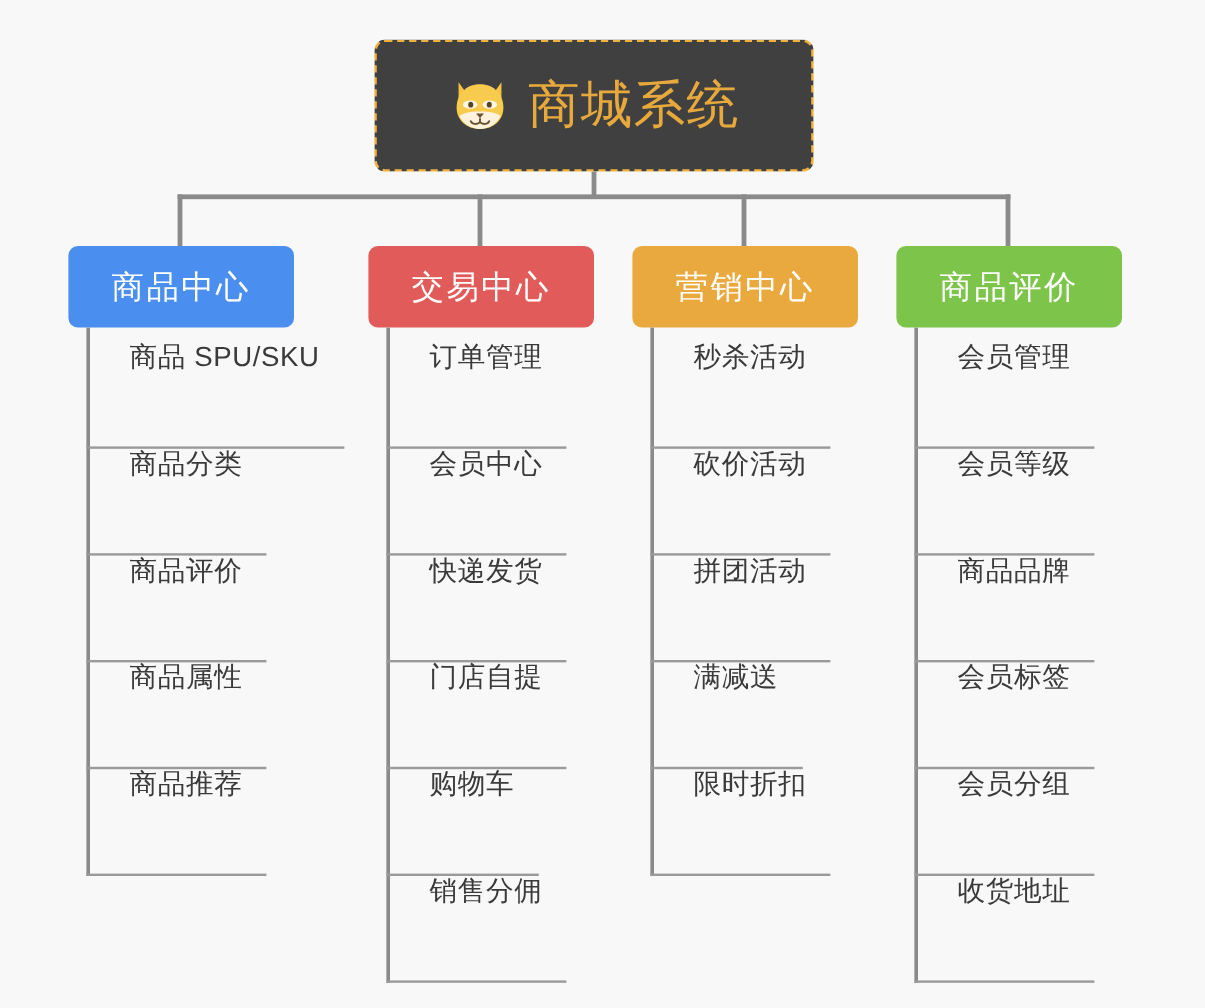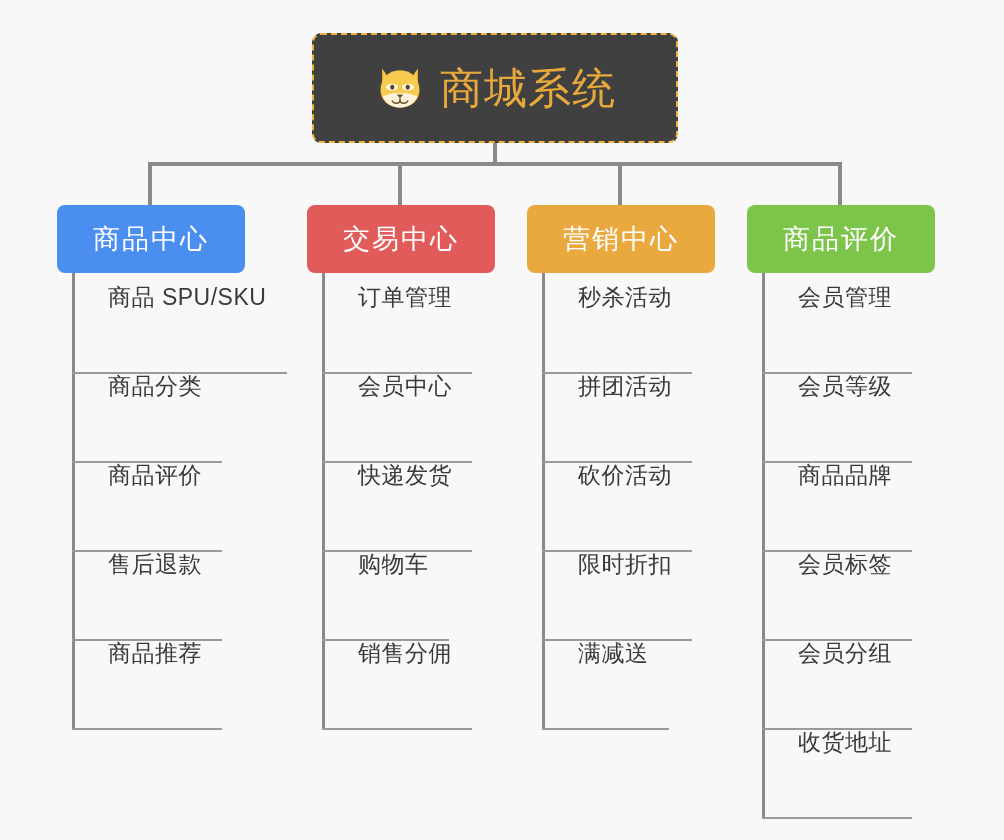--- a/index.html
+++ b/index.html
@@ -175,21 +175,21 @@
       <div class="leaf u-wide">
           <span class="leaf-label">商品 SPU/SKU</span>
         </div>
       <div class="leaf u-normal">
           <span class="leaf-label">商品分类</span>
         </div>
       <div class="leaf u-normal">
           <span class="leaf-label">商品评价</span>
         </div>
       <div class="leaf u-normal">
-          <span class="leaf-label">售后退款</span>
+          <span class="leaf-label">商品属性</span>
         </div>
       <div class="leaf u-normal">
           <span class="leaf-label">商品推荐</span>
         </div>
     </div>
   </div>
 
   <div class="branch branch-1">
     <div class="branch-header" style="background:#e25b5b">
       <span>交易中心</span>
@@ -197,48 +197,51 @@
     <div class="leaf-list">
       <div class="leaf u-normal">
           <span class="leaf-label">订单管理</span>
         </div>
       <div class="leaf u-normal">
           <span class="leaf-label">会员中心</span>
         </div>
       <div class="leaf u-normal">
           <span class="leaf-label">快递发货</span>
         </div>
+      <div class="leaf u-normal">
+          <span class="leaf-label">门店自提</span>
+        </div>
       <div class="leaf u-short">
           <span class="leaf-label">购物车</span>
         </div>
       <div class="leaf u-normal">
           <span class="leaf-label">销售分佣</span>
         </div>
     </div>
   </div>
 
   <div class="branch branch-2">
     <div class="branch-header" style="background:#eaa93e">
       <span>营销中心</span>
     </div>
     <div class="leaf-list">
       <div class="leaf u-normal">
           <span class="leaf-label">秒杀活动</span>
         </div>
       <div class="leaf u-normal">
+          <span class="leaf-label">砍价活动</span>
+        </div>
+      <div class="leaf u-normal">
           <span class="leaf-label">拼团活动</span>
-        </div>
-      <div class="leaf u-normal">
-          <span class="leaf-label">砍价活动</span>
-        </div>
-      <div class="leaf u-normal">
-          <span class="leaf-label">限时折扣</span>
         </div>
       <div class="leaf u-short">
           <span class="leaf-label">满减送</span>
+        </div>
+      <div class="leaf u-normal">
+          <span class="leaf-label">限时折扣</span>
         </div>
     </div>
   </div>
 
   <div class="branch branch-3">
     <div class="branch-header" style="background:#7dc44a">
       <span>商品评价</span>
     </div>
     <div class="leaf-list">
       <div class="leaf u-normal">

